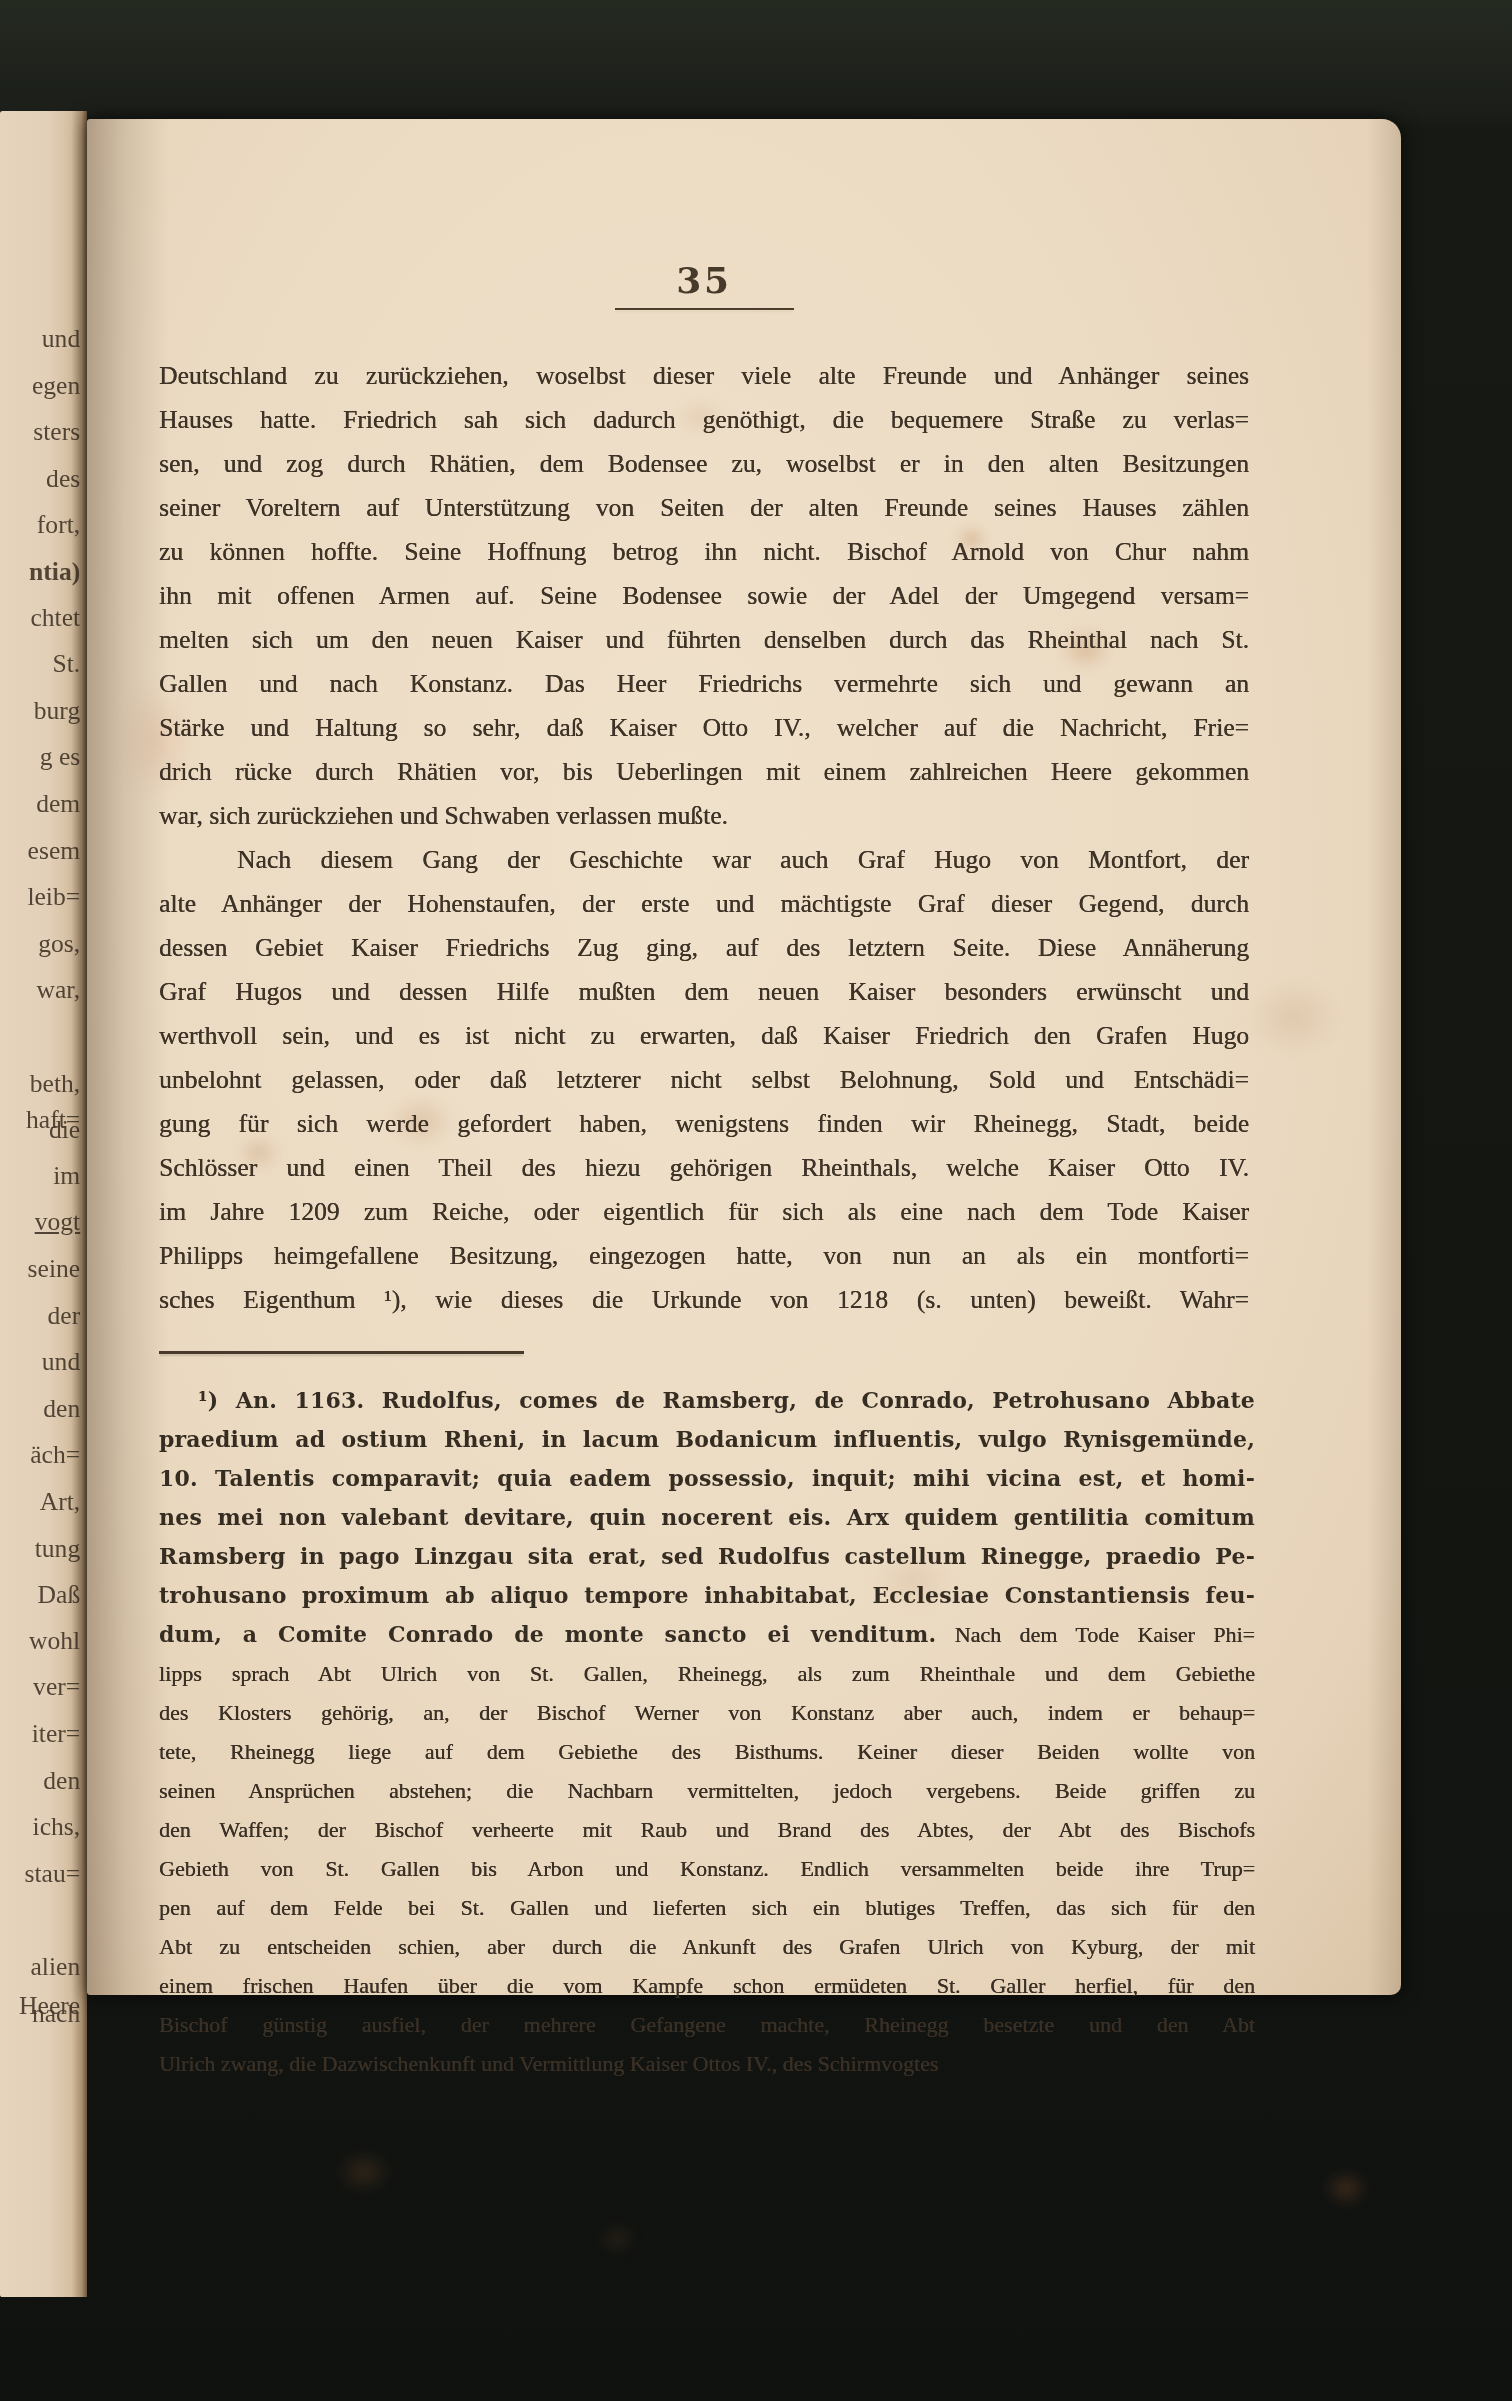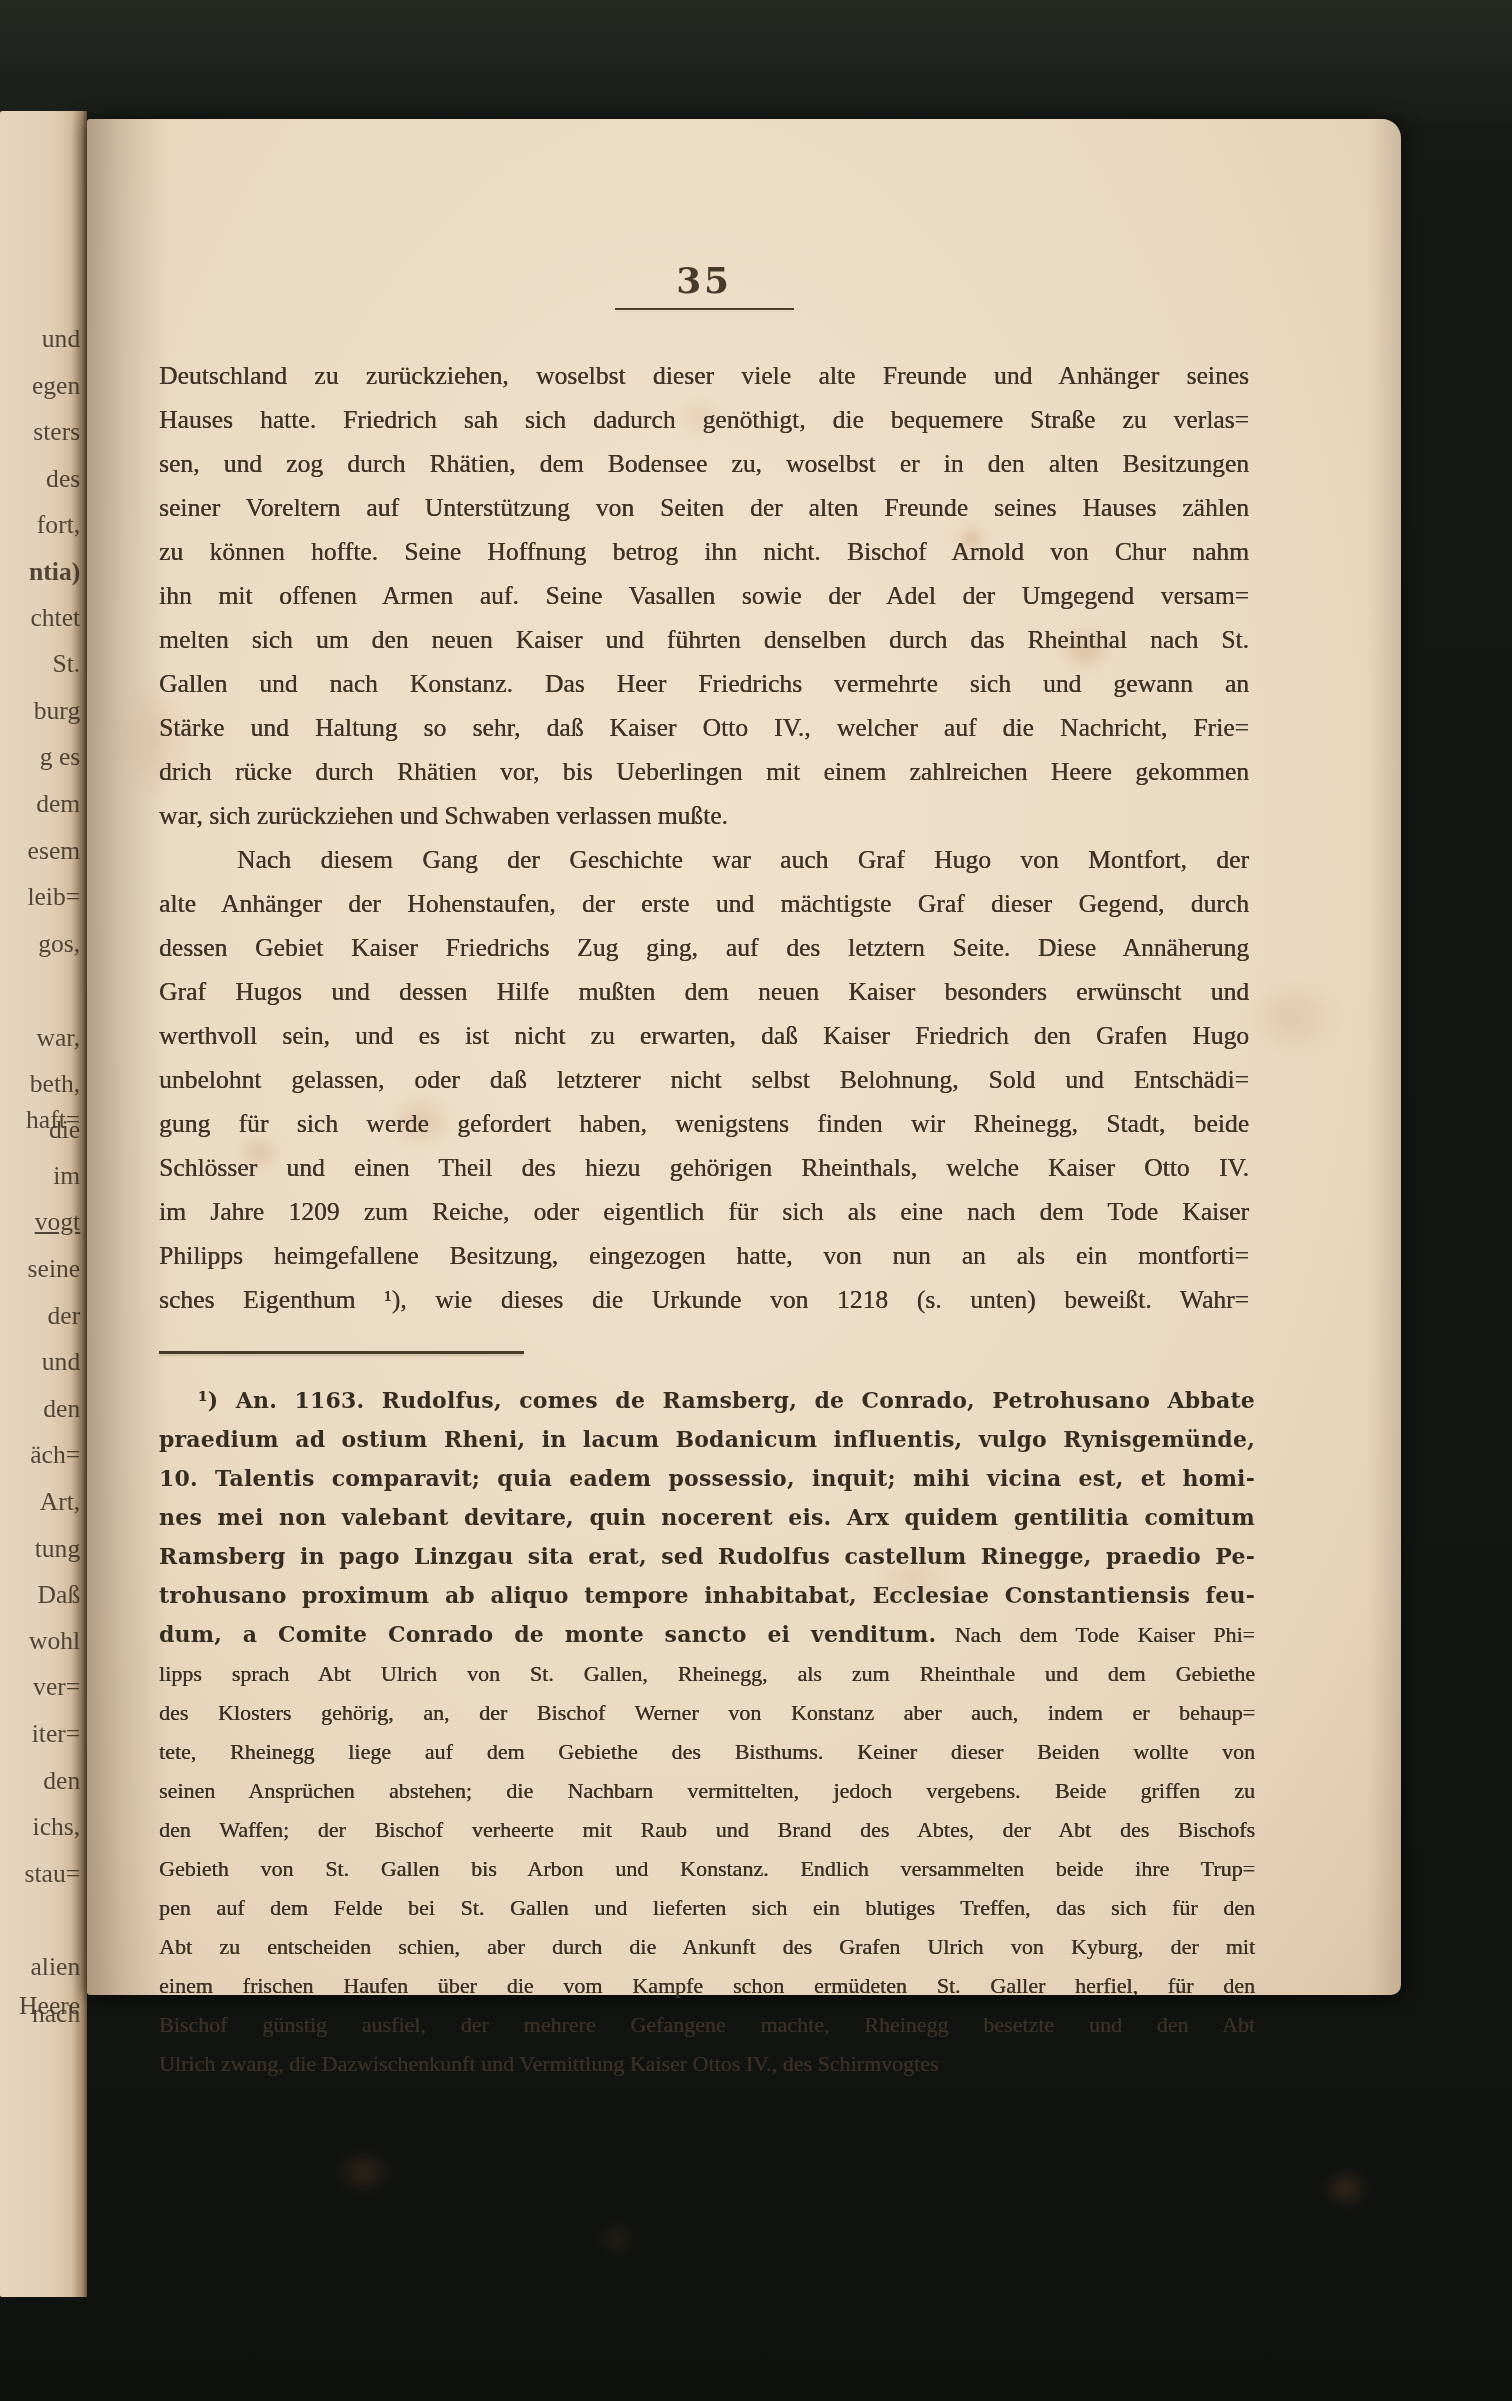--- a/index.html
+++ b/index.html
@@ -78,21 +78,21 @@
         <div class="frag" style="top: 399px;">fort,</div>
         <div class="frag" style="top: 446px; font-weight: bold;">ntia)</div>
         <div class="frag" style="top: 492px;">chtet</div>
         <div class="frag" style="top: 538px;">St.</div>
         <div class="frag" style="top: 585px;">burg</div>
         <div class="frag" style="top: 631px;">g es</div>
         <div class="frag" style="top: 678px;">dem</div>
         <div class="frag" style="top: 725px;">esem</div>
         <div class="frag" style="top: 771px;">leib=</div>
         <div class="frag" style="top: 818px;">gos,</div>
-        <div class="frag" style="top: 864px; margin-top: 48px;">war,</div>
+        <div class="frag" style="top: 864px;">war,</div>
         <div class="frag" style="top: 946px; margin-top: 48px;">haft=</div>
         <div class="frag" style="top: 958px;">beth,</div>
         <div class="frag" style="top: 1004px;">die</div>
         <div class="frag" style="top: 1050px;">im</div>
         <div class="frag" style="top: 1096px; text-decoration: underline;">vogt</div>
         <div class="frag" style="top: 1143px;">seine</div>
         <div class="frag" style="top: 1190px;">der</div>
         <div class="frag" style="top: 1236px;">und</div>
         <div class="frag" style="top: 1283px;">den</div>
         <div class="frag" style="top: 1329px;">äch=</div>
@@ -132,21 +132,21 @@
       <div class="pagenum-rule"></div>
     </div>
 
     <div class="bodytext">
         <div>
           <div class="tline">Deutschland zu zurückziehen, woselbst dieser viele alte Freunde und Anhänger seines</div>
           <div class="tline">Hauses hatte.  Friedrich sah sich dadurch genöthigt, die bequemere Straße zu verlas=</div>
           <div class="tline">sen, und zog durch Rhätien, dem Bodensee zu, woselbst er in den alten Besitzungen</div>
           <div class="tline">seiner Voreltern auf Unterstützung von Seiten der alten Freunde seines Hauses zählen</div>
           <div class="tline">zu können hoffte.  Seine Hoffnung betrog ihn nicht.  Bischof Arnold von Chur nahm</div>
-          <div class="tline">ihn mit offenen Armen auf.  Seine Vasallen sowie der Adel der Umgegend versam=</div>
+          <div class="tline">ihn mit offenen Armen auf.  Seine Bodensee sowie der Adel der Umgegend versam=</div>
           <div class="tline">melten sich um den neuen Kaiser und führten denselben durch das Rheinthal nach St.</div>
           <div class="tline">Gallen und nach Konstanz.  Das Heer Friedrichs vermehrte sich und gewann an</div>
           <div class="tline">Stärke und Haltung so sehr, daß Kaiser Otto IV., welcher auf die Nachricht, Frie=</div>
           <div class="tline">drich rücke durch Rhätien vor, bis Ueberlingen mit einem zahlreichen Heere gekommen</div>
           <div class="tline lastline">war, sich zurückziehen und Schwaben verlassen mußte.</div>
         </div>
         <div>
           <div class="tline indent">Nach diesem Gang der Geschichte war auch Graf Hugo von Montfort, der</div>
           <div class="tline">alte Anhänger der Hohenstaufen, der erste und mächtigste Graf dieser Gegend, durch</div>
           <div class="tline">dessen Gebiet Kaiser Friedrichs Zug ging, auf des letztern Seite.  Diese Annäherung</div>

